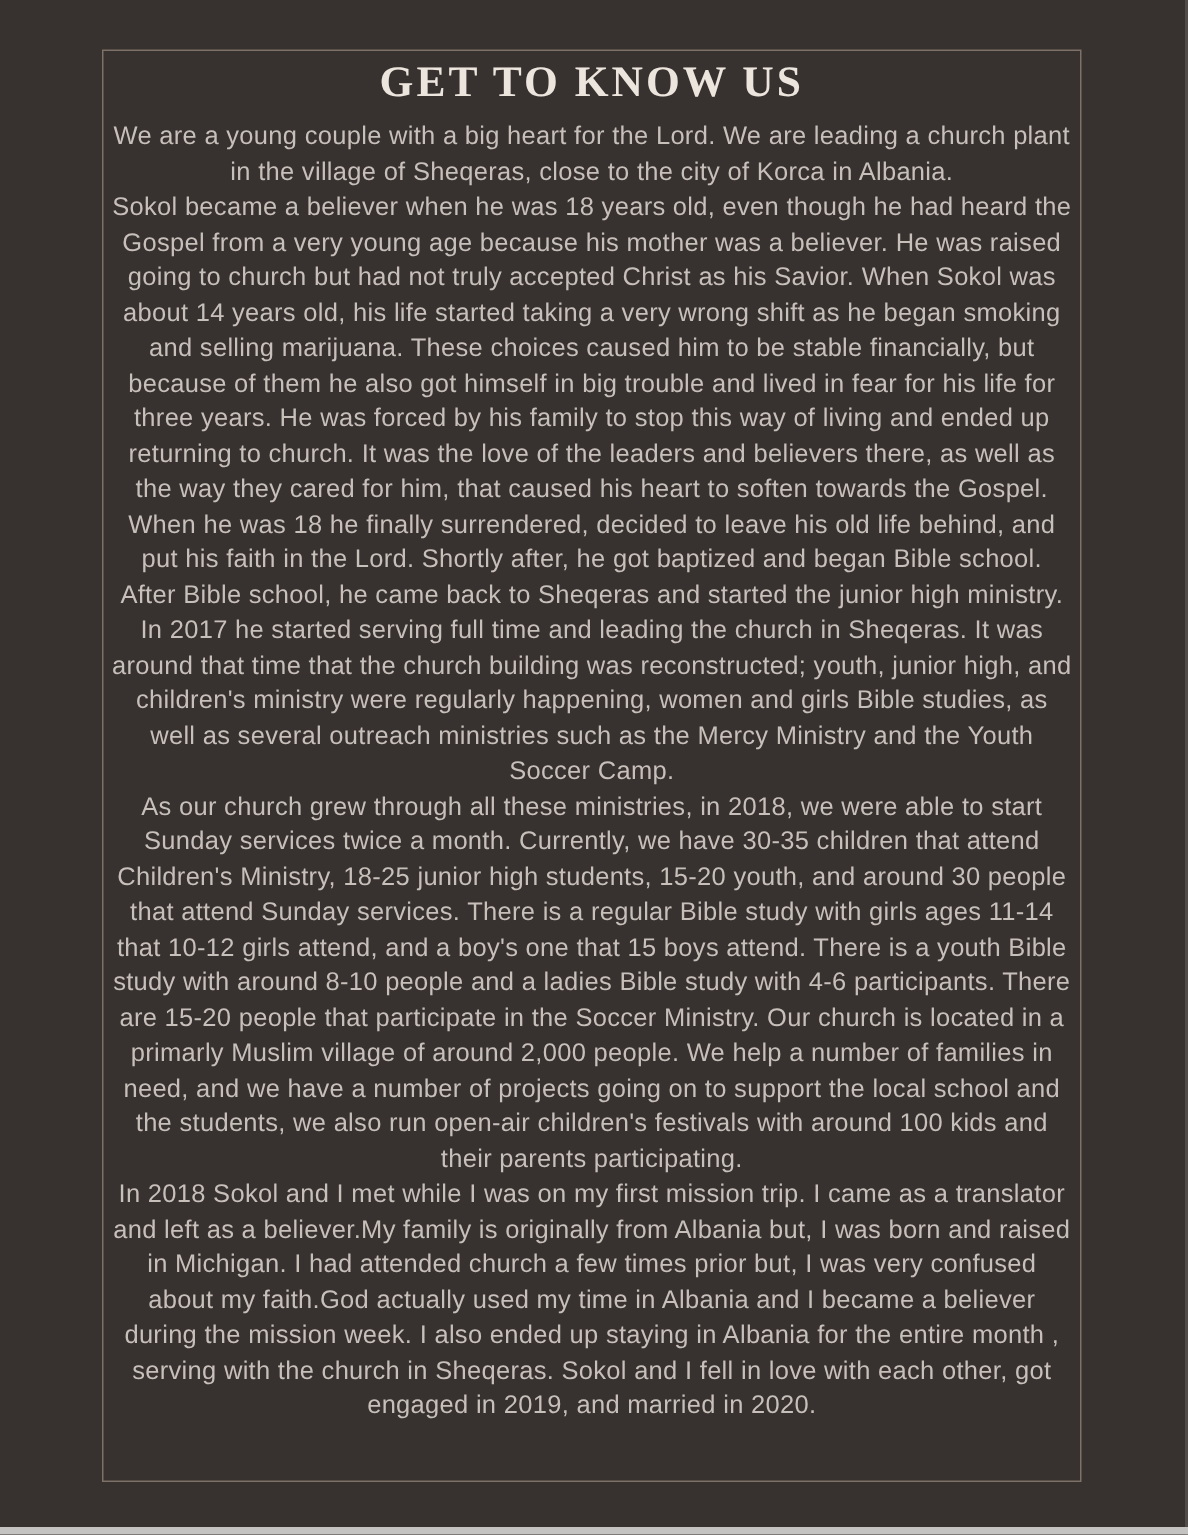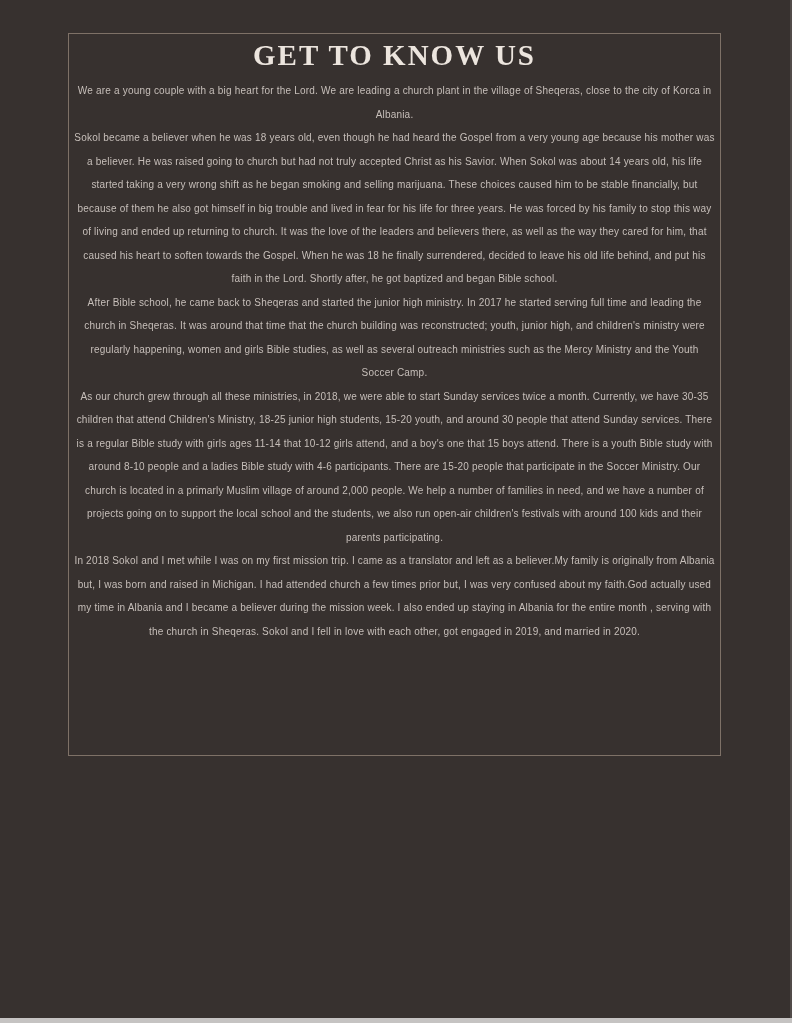--- a/index.html
+++ b/index.html
@@ -19,41 +19,41 @@
     background: var(--background);
     overflow: hidden;
     position: relative;
     font-family: "Liberation Sans", "DejaVu Sans", sans-serif;
   }
   .frame {
     position: absolute;
     left: 68px;
     top: 33px;
     width: 653px;
-    height: 723px;
+    height: 955px;
     border: 1px solid var(--frame-border);
     padding: 4px 5px 0 5px;
   }
   .page-title {
     margin: 0;
     text-align: center;
     font-family: "Liberation Serif", "DejaVu Serif", serif;
     font-weight: 700;
     font-size: 29px;
     line-height: 34px;
     letter-spacing: 2px;
     color: var(--title-text);
   }
   .paragraphs {
     margin-top: 7px;
   }
   .para {
     margin: 0;
     text-align: center;
-    font-size: 10px;
+    font-size: 17px;
     line-height: 23.5px;
     letter-spacing: 0.2px;
     color: var(--body-text);
   }
   .para.emphasis {
     font-size: 16px;
     line-height: 29px;
     color: var(--emphasis-text);
   }
   .right-edge {

